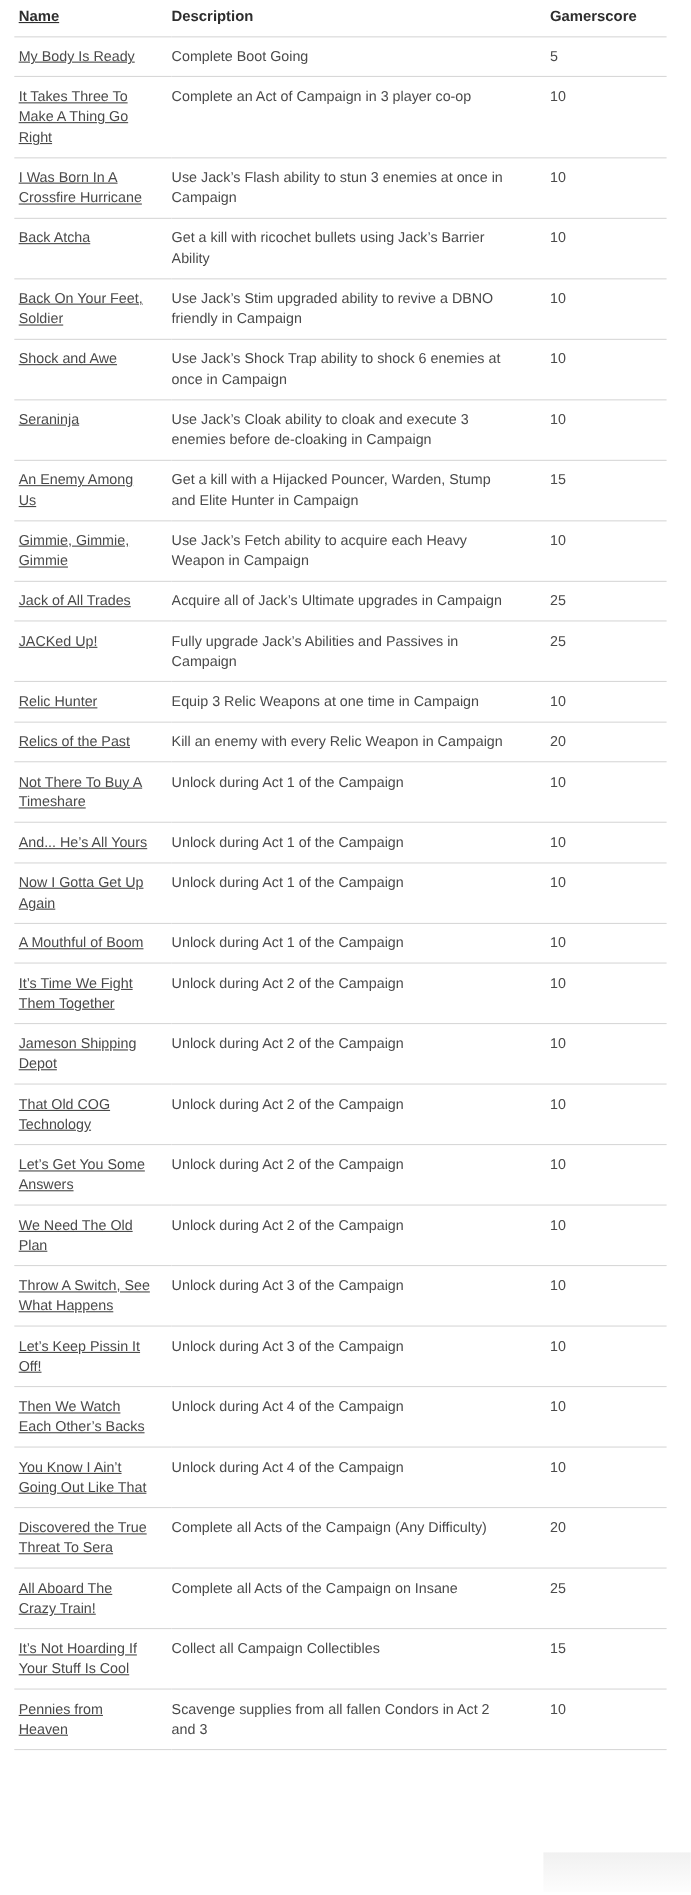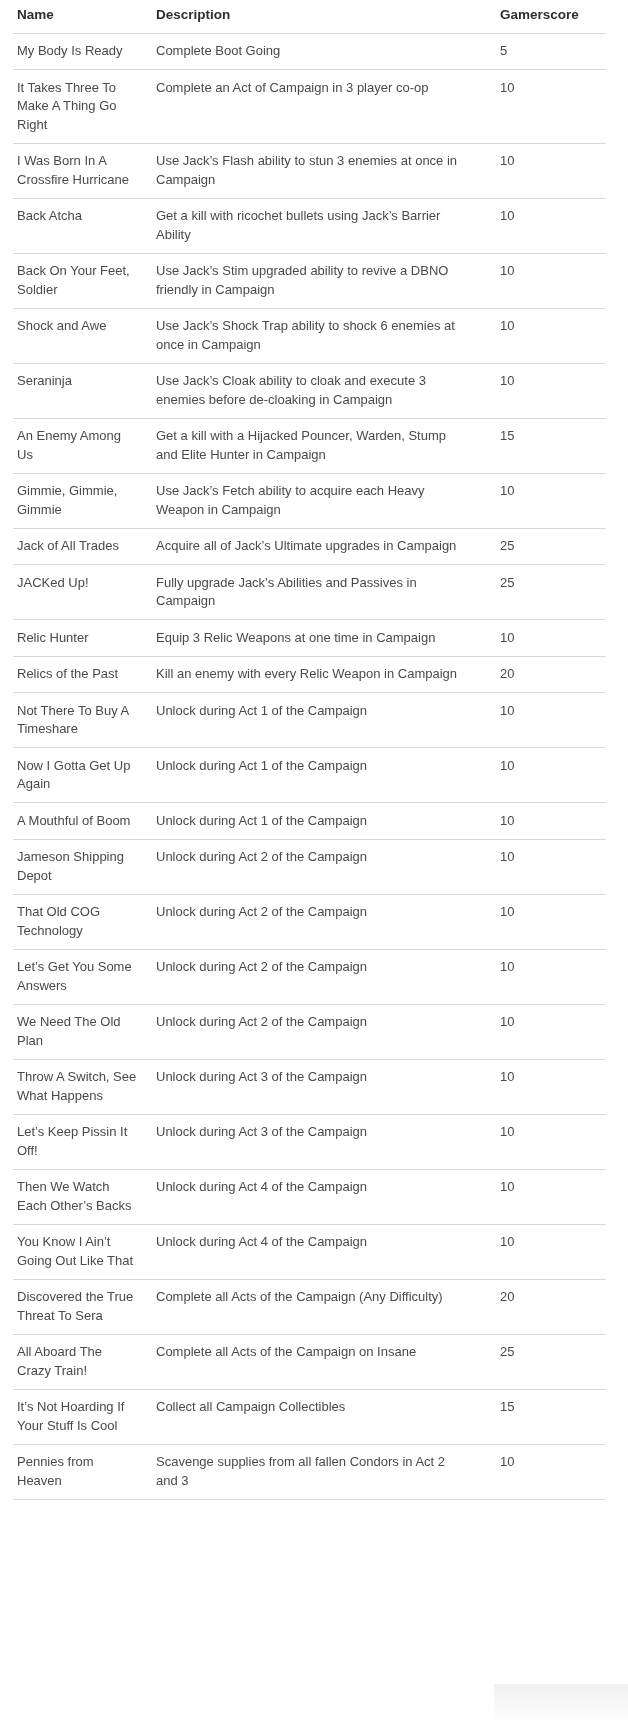--- a/index.html
+++ b/index.html
@@ -38,21 +38,21 @@
     vertical-align: top;
     font-size: 13px;
     line-height: 18.5px;
     font-weight: 400;
     color: #4a4a4a;
     padding: 8.5px 0;
     border-bottom: 1px solid #d8d8d8;
     white-space: pre-line;
     overflow: hidden;
   }
-  th:first-child, td:first-child { padding-left: 4px; padding-right: 10px; }
+  th:first-child, td:first-child { padding-left: 4px; padding-right: 10px; text-decoration: underline; }
   th:nth-child(2), td:nth-child(2) { padding-right: 16px; margin-left: 17px; }
   .watermark {
     position: absolute;
     left: 494px;
     top: 1684px;
     width: 134px;
     height: 36px;
     background: linear-gradient(180deg, rgba(190,190,190,0.22), rgba(230,230,230,0.08));
     pointer-events: none;
   }
@@ -153,28 +153,39 @@
         <td>Kill an enemy with every Relic Weapon in Campaign</td>
         <td>20</td>
       </tr>
       <tr>
         <td>Not There To Buy A
 Timeshare</td>
         <td>Unlock during Act 1 of the Campaign</td>
         <td>10</td>
       </tr>
       <tr>
+        <td>And... He’s All Yours</td>
+        <td>Unlock during Act 1 of the Campaign</td>
+        <td>10</td>
+      </tr>
+      <tr>
         <td>Now I Gotta Get Up
 Again</td>
         <td>Unlock during Act 1 of the Campaign</td>
         <td>10</td>
       </tr>
       <tr>
         <td>A Mouthful of Boom</td>
         <td>Unlock during Act 1 of the Campaign</td>
+        <td>10</td>
+      </tr>
+      <tr>
+        <td>It’s Time We Fight
+Them Together</td>
+        <td>Unlock during Act 2 of the Campaign</td>
         <td>10</td>
       </tr>
       <tr>
         <td>Jameson Shipping
 Depot</td>
         <td>Unlock during Act 2 of the Campaign</td>
         <td>10</td>
       </tr>
       <tr>
         <td>That Old COG

